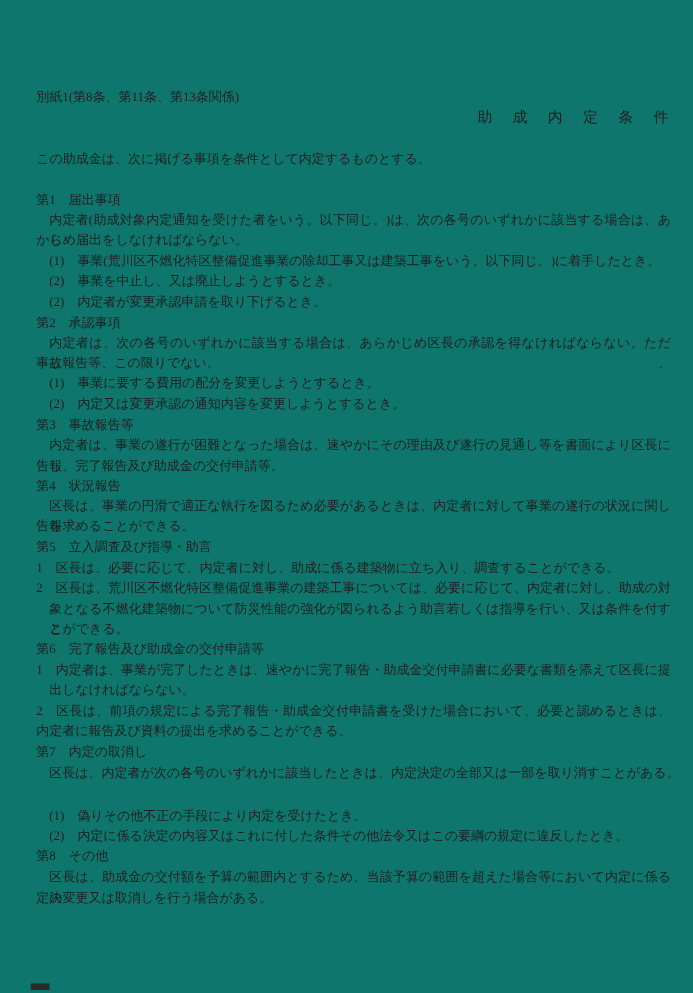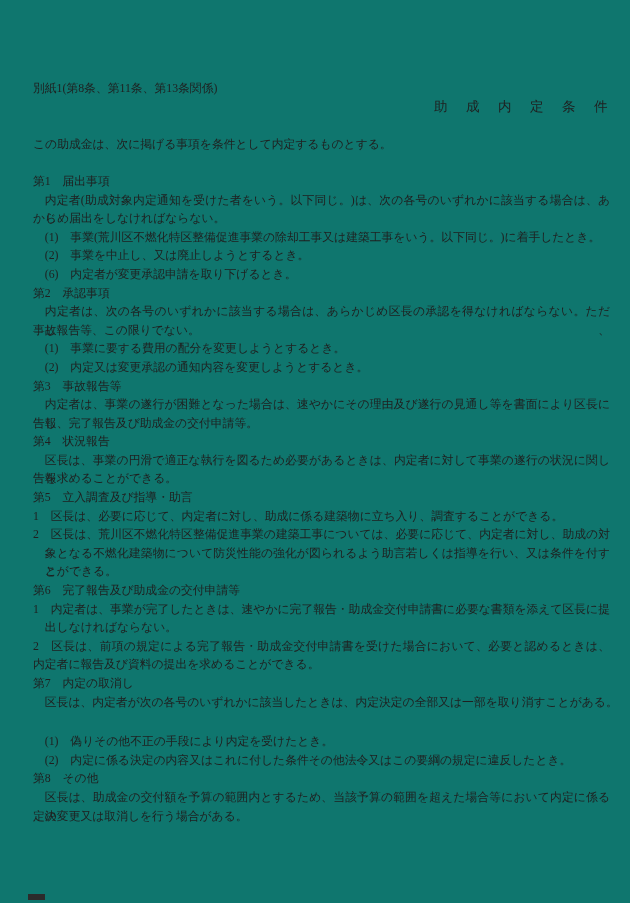--- a/index.html
+++ b/index.html
@@ -55,21 +55,21 @@
       <div class="ln">別紙1(第8条、第11条、第13条関係)</div>
       <div class="ln ln-title">助　成　内　定　条　件</div>
       <div class="ln">&nbsp;</div>
       <div class="ln">この助成金は、次に掲げる事項を条件として内定するものとする。</div>
       <div class="ln">&nbsp;</div>
       <div class="ln">第1　届出事項</div>
       <div class="ln jf" style="padding-left: 11.8px;">内定者(助成対象内定通知を受けた者をいう。以下同じ。)は、次の各号のいずれかに該当する場合は、あら</div>
       <div class="ln">かじめ届出をしなければならない。</div>
       <div class="ln" style="padding-left: 11.8px;">(1)　事業(荒川区不燃化特区整備促進事業の除却工事又は建築工事をいう。以下同じ。)に着手したとき。</div>
       <div class="ln" style="padding-left: 11.8px;">(2)　事業を中止し、又は廃止しようとするとき。</div>
-      <div class="ln" style="padding-left: 11.8px;">(6)　内定者が変更承認申請を取り下げるとき。</div>
+      <div class="ln" style="padding-left: 11.8px;">(2)　内定者が変更承認申請を取り下げるとき。</div>
       <div class="ln">第2　承認事項</div>
       <div class="ln jf" style="padding-left: 11.8px;">内定者は、次の各号のいずれかに該当する場合は、あらかじめ区長の承認を得なければならない。ただし、</div>
       <div class="ln">事故報告等、この限りでない。</div>
       <div class="ln" style="padding-left: 11.8px;">(1)　事業に要する費用の配分を変更しようとするとき。</div>
       <div class="ln" style="padding-left: 11.8px;">(2)　内定又は変更承認の通知内容を変更しようとするとき。</div>
       <div class="ln">第3　事故報告等</div>
       <div class="ln jf" style="padding-left: 11.8px;">内定者は、事業の遂行が困難となった場合は、速やかにその理由及び遂行の見通し等を書面により区長に報</div>
       <div class="ln">告し、完了報告及び助成金の交付申請等。</div>
       <div class="ln">第4　状況報告</div>
       <div class="ln jf" style="padding-left: 11.8px;">区長は、事業の円滑で適正な執行を図るため必要があるときは、内定者に対して事業の遂行の状況に関し報</div>

